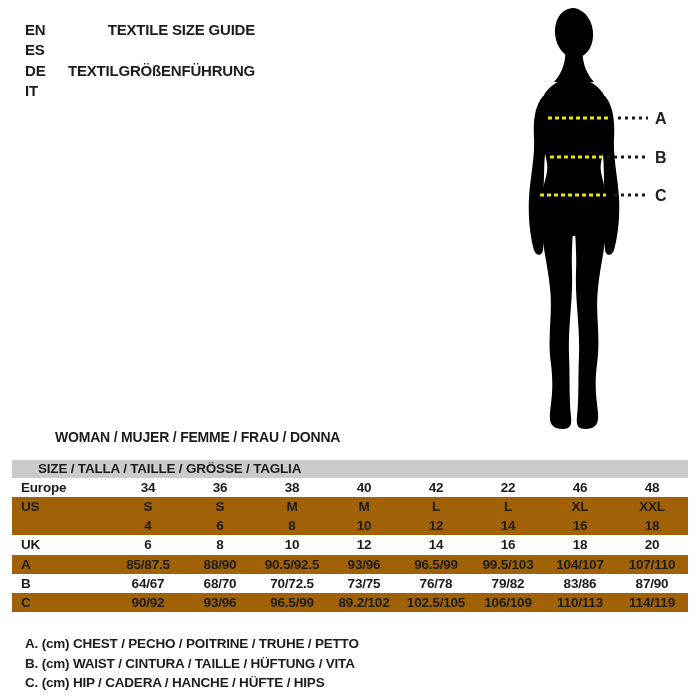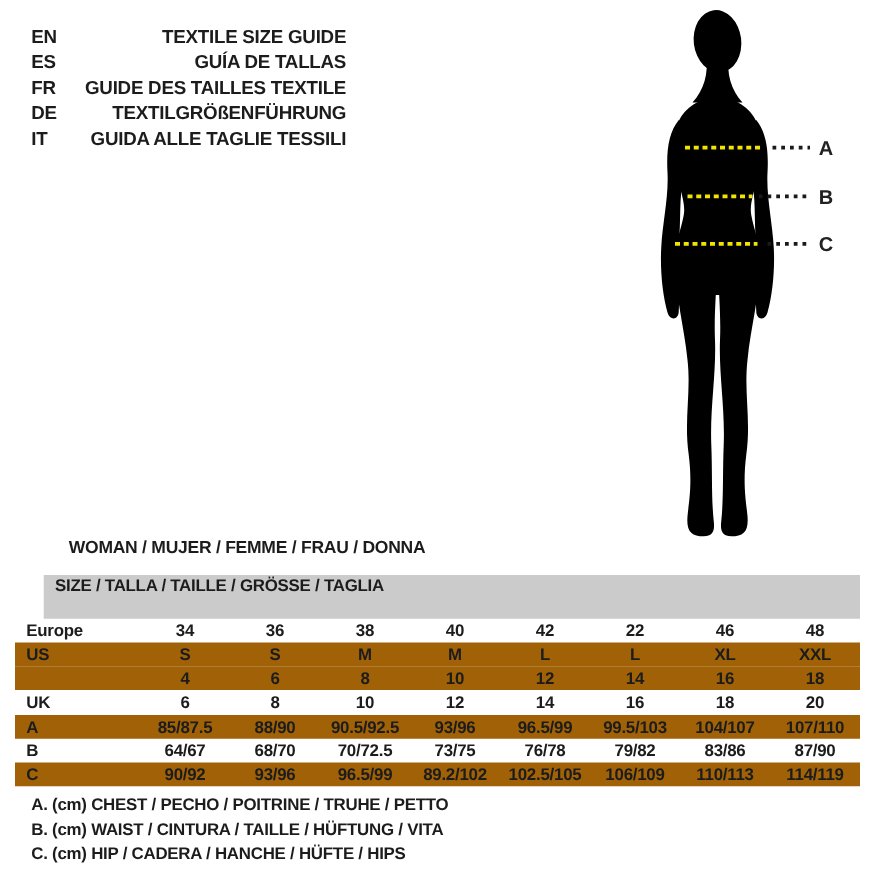--- a/index.html
+++ b/index.html
@@ -10,52 +10,46 @@
   
   .lang-list{position:absolute;left:25px;top:20px;}
   .lang-row{display:flex;line-height:20.4px;font-size:15px;font-weight:bold;letter-spacing:-0.2px;justify-content:space-between;}
   .lang-code{width:43px;}
   
   .figure-wrap{position:absolute;left:490px;top:0;width:210px;height:440px;}
   
   .woman-heading{position:absolute;left:25px;top:429px;font-size:14px;font-weight:bold;letter-spacing:-0.2px;margin-left:30px;}
   
   .size-table{position:absolute;left:12px;top:460px;width:676px;font-size:13.5px;font-weight:bold;letter-spacing:-0.2px;}
-  .table-header{height:35px;line-height:18px;background:#cbcbcb;padding-left:9px;margin-left:23px;}
+  .table-header{height:18px;line-height:18px;background:#cbcbcb;padding-left:26px;}
   .trow{display:flex;height:19.15px;line-height:19.15px;}
   .trow.gray{background:#a16207;}
   .cell-label{width:100px;padding-left:9px;box-sizing:border-box;}
   .cell{flex:1;text-align:center;}
   
   .legend{position:absolute;left:25px;top:634px;font-size:13.5px;font-weight:bold;letter-spacing:-0.2px;}
   .legend-line{line-height:19.5px;}
 </style>
 </head>
 <body>
 
 <div class="lang-list">
   <div class="lang-row">
     <span class="lang-code">EN</span>
     <span class="lang-title">TEXTILE SIZE GUIDE</span>
   </div>
   <div class="lang-row">
     <span class="lang-code">ES</span>
-    <span class="lang-title">GUÍA DE TALLAS</span>
-  </div>
-  <div class="lang-row">
-    <span class="lang-code">FR</span>
-    <span class="lang-title">GUIDE DES TAILLES TEXTILE</span>
   </div>
   <div class="lang-row">
     <span class="lang-code">DE</span>
     <span class="lang-title">TEXTILGRÖßENFÜHRUNG</span>
   </div>
   <div class="lang-row">
     <span class="lang-code">IT</span>
-    <span class="lang-title">GUIDA ALLE TAGLIE TESSILI</span>
   </div>
 </div>
 
 <div class="figure-wrap">
   <svg width="210" height="440" viewBox="0 0 210 440" xmlns="http://www.w3.org/2000/svg">
     <g fill="#000000">
 
       <ellipse cx="84" cy="33" rx="19" ry="25" transform="rotate(-7 84 33)"></ellipse>
 
       <path d="M 75 42 C 77 60 73 72 64 82 L 104 82 C 95 72 91 60 93 42 Z"></path>

